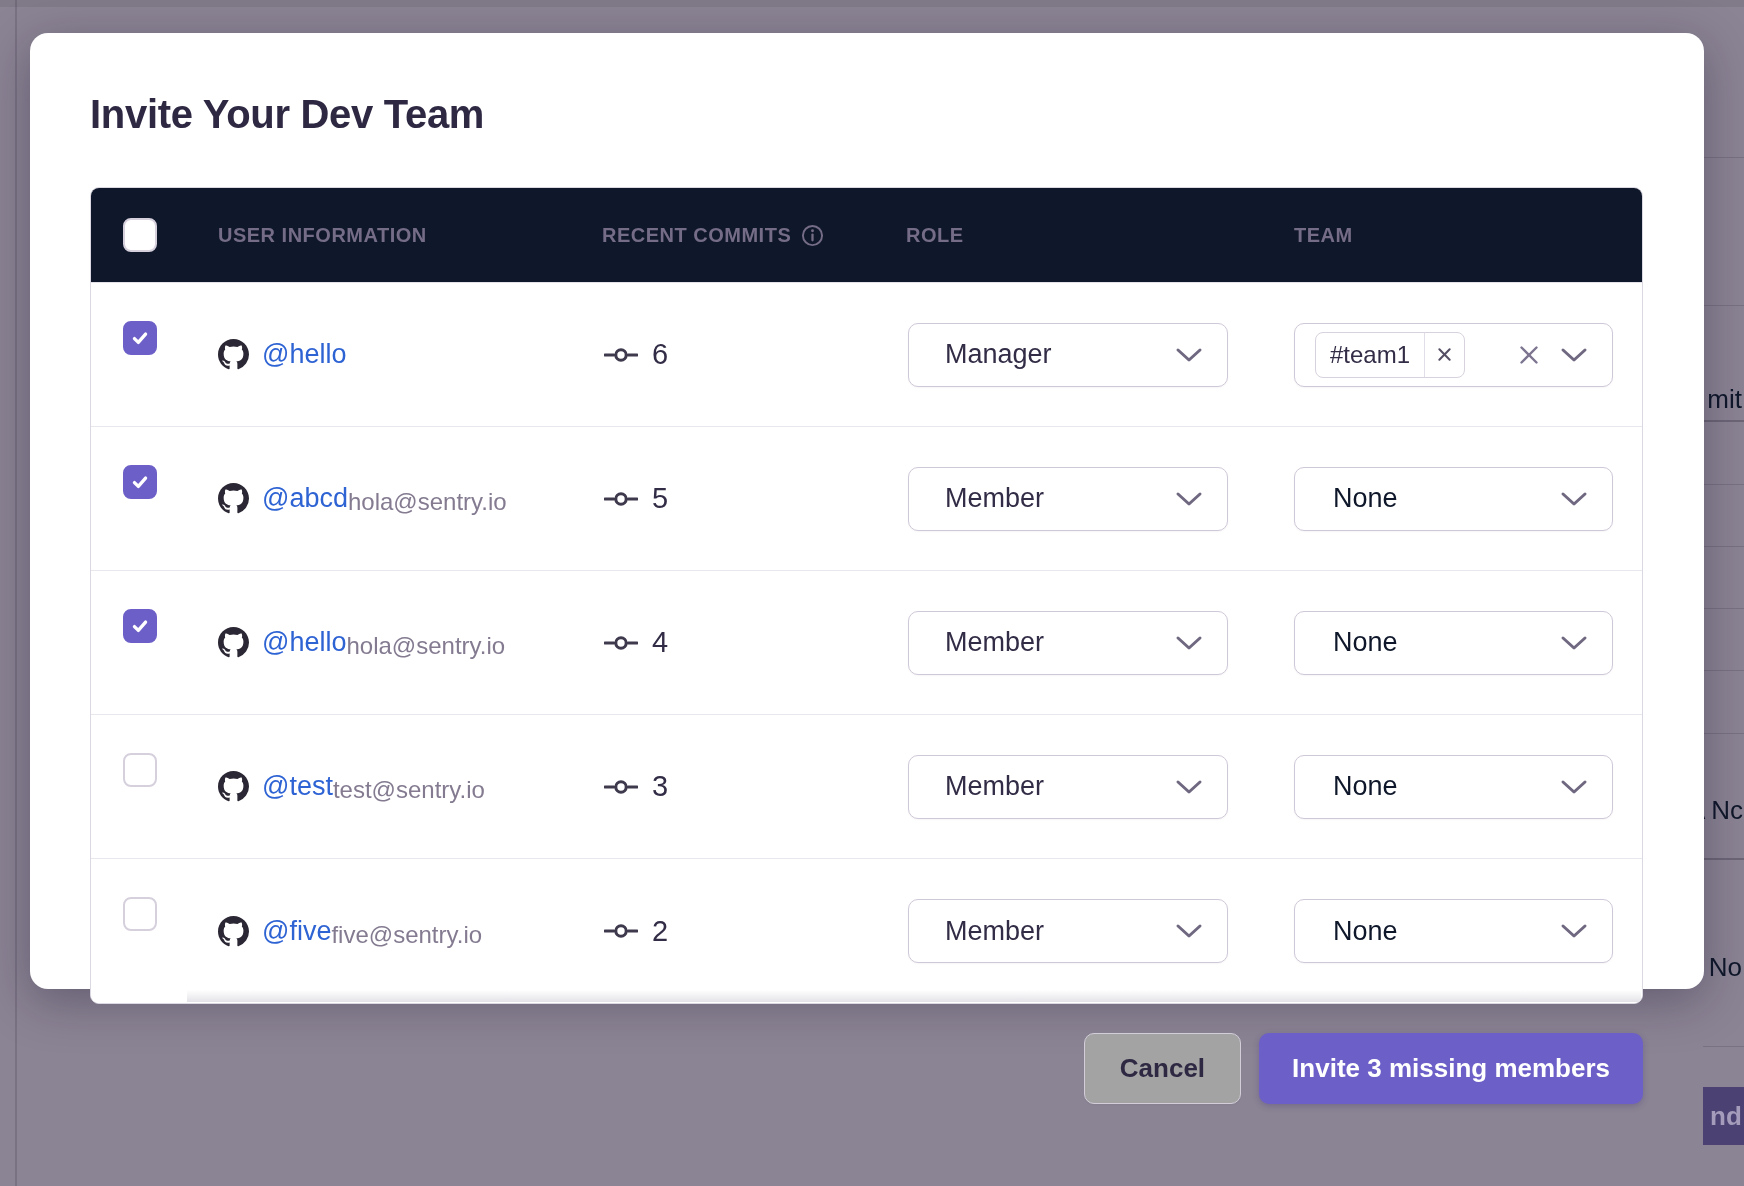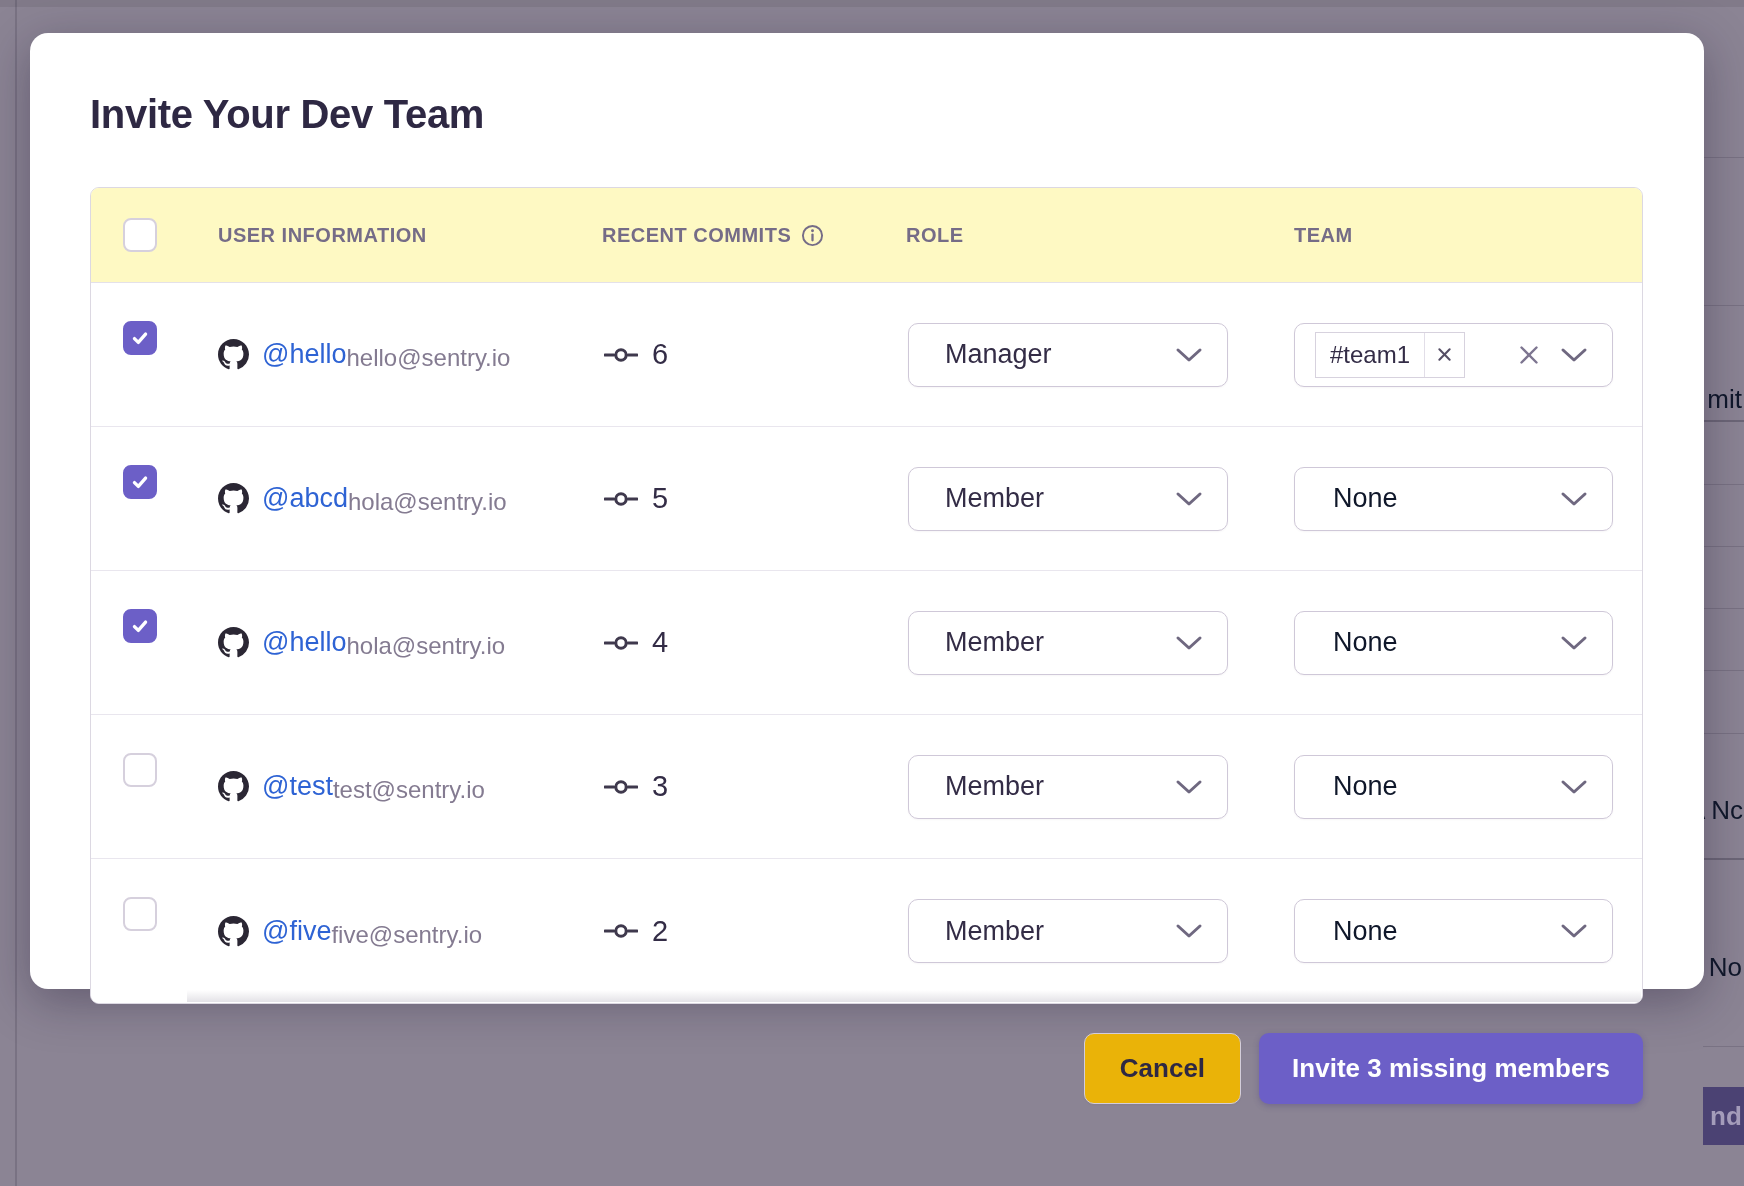--- a/index.html
+++ b/index.html
@@ -44,21 +44,21 @@
     margin:49px 61px 0 60px; width:1553px;
     border:1px solid #DCD8E2; border-radius:9px;
     overflow:hidden; background:#fff;
   }
   .trow {
     display:grid;
     grid-template-columns:127px 384px 304px 388px 1fr;
     align-items:center;
   }
   .thead {
-    height:95px; background:#fef9c3; border-bottom:1px solid #E4E1E9;
+    height:95px; background:#0f172a; border-bottom:1px solid #E4E1E9;
   }
   .th {
     font-size:20px; font-weight:700; letter-spacing:0.5px; color:#756C87;
     display:flex; align-items:center; gap:10px;
   }
   .tbody-row { height:144px; border-bottom:1px solid #E9E6EE; background:#fff; }
   .tbody-row:last-child { border-bottom:none; }
 
   .cell-check { align-self:stretch; padding:38px 0 0 32px; }
   .thead .cell-check { padding-top:0; align-self:center; }
@@ -89,21 +89,21 @@
   .role-select { width:320px; margin-left:2px; padding:0 24px 0 36px; }
   .team-select { width:319px; padding:0 24px 0 20px; }
   .team-select--none { padding-left:26px; }
   .select-value { font-size:27px; color:#332C46; }
   .select-value.muted { color:#0f172a;margin-left:12px; }
   .select-spacer { flex:1; }
   .clear-x { margin-right:20px; display:flex; }
 
   .team-chip {
     display:flex; align-items:center; height:46px;
-    border:1px solid #D7D2DE; border-radius:0; background:#fff;
+    border:1px solid #D7D2DE; border-radius:8px; background:#fff;
   }
   .team-chip-label { font-size:24px; font-weight:500; color:#332C46; padding:0 14px; }
   .team-chip-x {
     align-self:stretch; display:flex; align-items:center; padding:0 12px;
     border-left:1px solid #E2DEE8; cursor:pointer;
   }
 
   .table-bottom-shadow {
     position:absolute; left:96px; right:1px; bottom:1px; height:12px;
     background:linear-gradient(to bottom, rgba(84,74,104,0) 0%, rgba(84,74,104,0.16) 100%);
@@ -114,21 +114,21 @@
   .modal-footer {
     display:flex; justify-content:flex-end; align-items:center;
     gap:18px; margin-top:29px; padding-right:61px;
   }
   .btn {
     height:71px; border-radius:10px; font-size:26px; font-weight:700;
     display:flex; align-items:center; justify-content:center;
     cursor:pointer; border:none; font-family:inherit;
   }
   .btn-cancel {
-    background:#eab308; border:1px solid #D3CDDA; color:#2E2843;
+    background:#a3a3a3; border:1px solid #D3CDDA; color:#2E2843;
     padding:0 35px; box-shadow:0 1px 2px rgba(40,32,60,0.05);
   }
   .btn-invite {
     background:#6C5FC7; color:#fff; padding:0 33px;
     box-shadow:0 2px 6px rgba(60,45,120,0.30);
   }
 
   svg { display:block; }
 </style>
 </head>
@@ -191,21 +191,20 @@
       </div>
     </div>
 
     <div class="user-cell">
       <div class="user-line">
         <svg class="gh-icon" viewBox="0 0 24 24">
           <path fill="#2B2734" d="M12 0C5.37 0 0 5.37 0 12c0 5.31 3.435 9.795 8.205 11.385.6.105.825-.255.825-.57 0-.285-.015-1.23-.015-2.235-3.015.555-3.795-.735-4.035-1.41-.135-.345-.72-1.41-1.23-1.695-.42-.225-1.02-.78-.015-.795.945-.015 1.62.87 1.845 1.23 1.08 1.815 2.805 1.305 3.495.99.105-.78.42-1.305.765-1.605-2.67-.3-5.46-1.335-5.46-5.925 0-1.305.465-2.385 1.23-3.225-.12-.3-.54-1.53.12-3.18 0 0 1.005-.315 3.3 1.23.96-.27 1.98-.405 3-.405s2.04.135 3 .405c2.295-1.56 3.3-1.23 3.3-1.23.66 1.65.24 2.88.12 3.18.765.84 1.23 1.905 1.23 3.225 0 4.605-2.805 5.625-5.475 5.925.435.375.81 1.095.81 2.22 0 1.605-.015 2.895-.015 3.3 0 .315.225.69.825.57A12.02 12.02 0 0 0 24 12c0-6.63-5.37-12-12-12z"></path>
         </svg>
         <a class="username" href="#">@hello</a>
       </div>
-      <span class="email">hello@sentry.io</span>
     </div>
 
     <div class="commits-cell">
       <svg width="34" height="18" viewBox="0 0 34 18">
         <line x1="1" y1="9" x2="10" y2="9" stroke="#3F394D" stroke-width="3" stroke-linecap="round"></line>
         <circle cx="17" cy="9" r="5.2" fill="none" stroke="#3F394D" stroke-width="3"></circle>
         <line x1="24" y1="9" x2="33" y2="9" stroke="#3F394D" stroke-width="3" stroke-linecap="round"></line>
       </svg>
       <span class="commit-count">6</span>
     </div>

